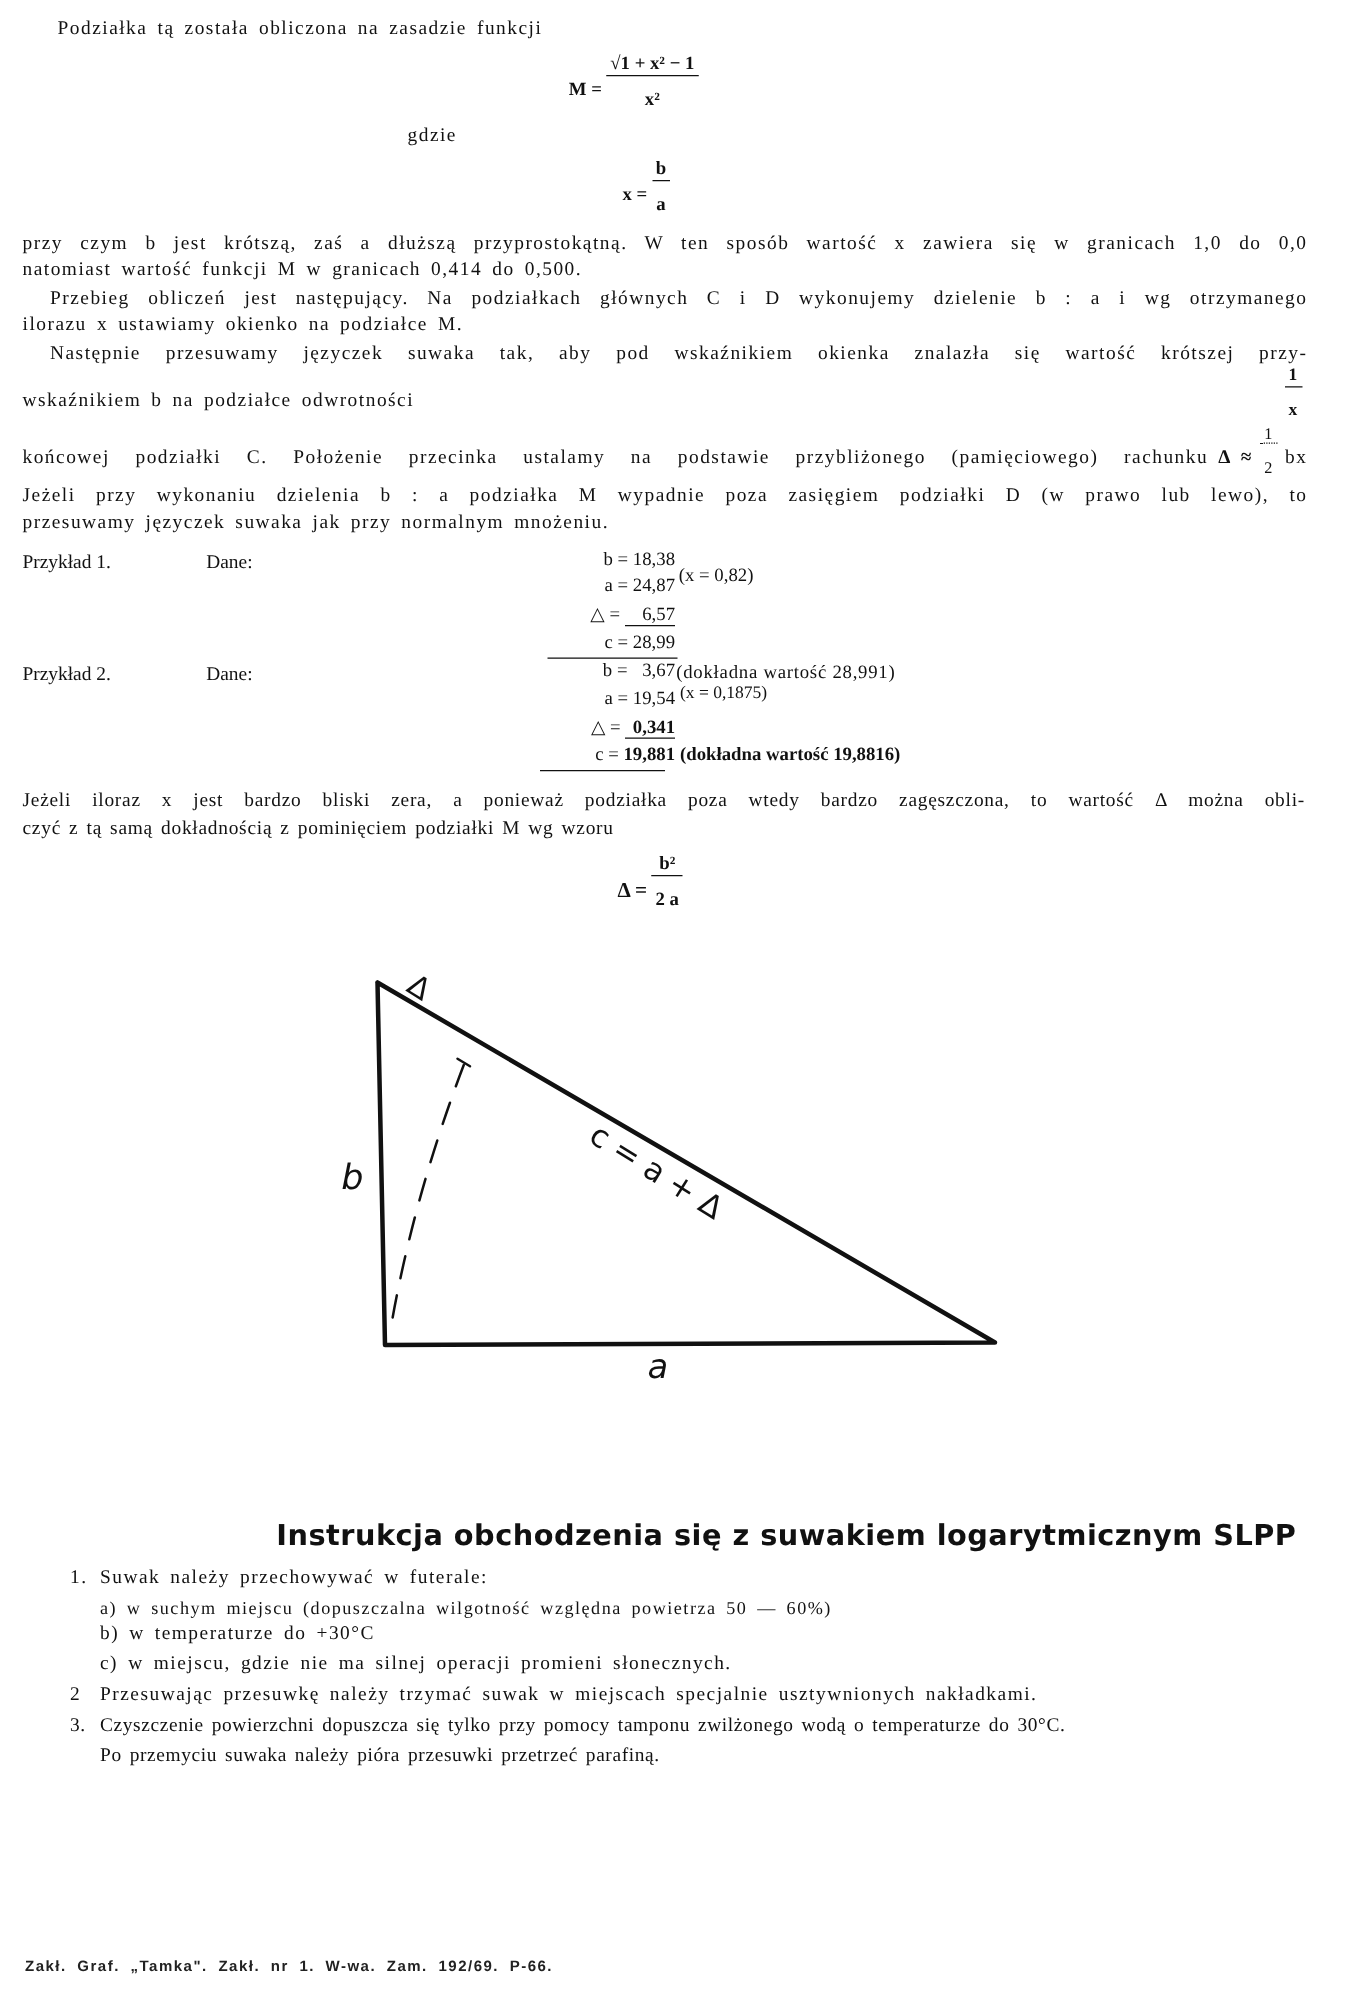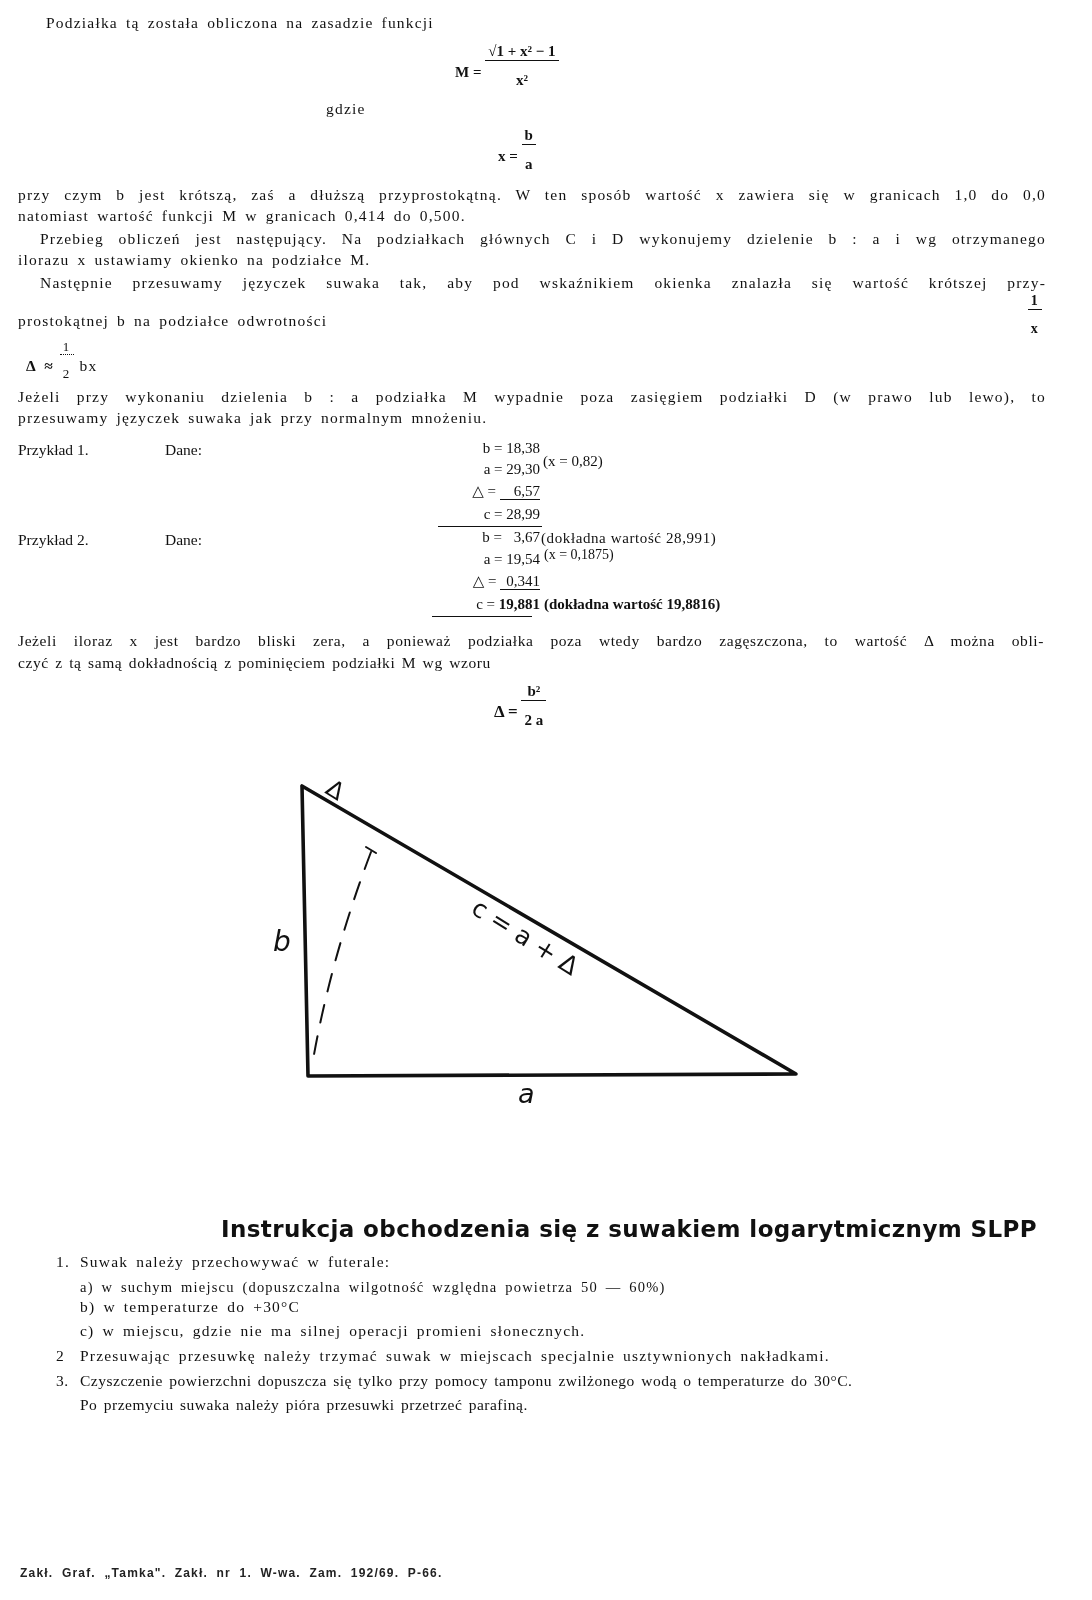--- a/index.html
+++ b/index.html
@@ -46,47 +46,48 @@
 
 <div class="abs justify sp" style="left:18px; top:186px; width:1028px;">przy czym b jest krótszą, zaś a dłuższą przyprostokątną. W ten sposób wartość x zawiera się w granicach 1,0 do 0,0</div>
 <div class="abs sp" style="left:18px; top:207px;">natomiast wartość funkcji M w granicach 0,414 do 0,500.</div>
 
 <div class="abs justify sp" style="left:40px; top:230px; width:1006px;">Przebieg obliczeń jest następujący. Na podziałkach głównych C i D wykonujemy dzielenie b : a i wg otrzymanego</div>
 <div class="abs sp" style="left:18px; top:251px;">ilorazu x ustawiamy okienko na podziałce M.</div>
 
 <div class="abs justify sp" style="left:40px; top:274px; width:1006px;">Następnie przesuwamy języczek suwaka tak, aby pod wskaźnikiem okienka znalazła się wartość krótszej przy-</div>
 
 <div class="abs sp" style="left:18px; top:294px; width:1028px; display:flex; align-items:center; justify-content:space-between;">
-  <span>prostokątnej b na podziałce odwrotności</span>
+  <span>wskaźnikiem b na podziałce odwrotności</span>
   <span class="frac b" style="font-size:14px; margin:0 4px;">
     <span class="num">1</span>
     <span class="den">x</span>
   </span>
 </div>
 
 <div class="abs sp" style="left:18px; top:340px; width:1028px; display:flex; align-items:center;">
+  <span style="flex:1; text-align:justify; text-align-last:justify;">końcowej podziałki C. Położenie przecinka ustalamy na podstawie przybliżonego (pamięciowego) rachunku</span>
   <span class="b" style="margin-left:8px;">Δ ≈</span>
   <span class="frac" style="font-size:13px; margin:0 6px;">
     <span class="num">1</span>
     <span class="den" style="border-top:1px dotted #111;">2</span>
   </span>
   <span>bx</span>
 </div>
 
 <div class="abs justify sp" style="left:18px; top:388px; width:1028px;">Jeżeli przy wykonaniu dzielenia b : a podziałka M wypadnie poza zasięgiem podziałki D (w prawo lub lewo), to</div>
 <div class="abs sp" style="left:18px; top:409px;">przesuwamy języczek suwaka jak przy normalnym mnożeniu.</div>
 
 <div class="abs" style="left:18px; top:441px;">Przykład 1.</div>
 <div class="abs" style="left:165px; top:441px;">Dane:</div>
 
 <div class="ex-row" style="left:420px; top:440px;">
   <span class="ex-val" style="left:0;"><span>b =</span> <span>18,38</span></span>
 </div>
 <div class="ex-row" style="left:420px; top:461px;">
-  <span class="ex-val" style="left:0;"><span>a =</span> <span>29,30</span></span>
+  <span class="ex-val" style="left:0;"><span>a =</span> <span>24,87</span></span>
 </div>
 <div class="abs" style="left:543px; top:453px; font-size:15px;">(x = 0,82)</div>
 <div class="ex-row" style="left:420px; top:482px;">
   <span class="ex-val" style="left:0;"><span>△ =</span> <span class="ul" style="padding-left:14px;">6,57</span></span>
 </div>
 <div class="ex-row" style="left:420px; top:506px;">
   <span class="ex-val" style="left:0;"><span>c =</span> <span>28,99</span></span>
 </div>
 <div class="abs" style="left:541px; top:530px; font-size:15px; letter-spacing:0.6px;">(dokładna wartość 28,991)</div>
 <div class="abs" style="left:438px; top:526px; width:104px; height:0; border-top:1.5px solid #111;"></div>
@@ -95,21 +96,21 @@
 <div class="abs" style="left:165px; top:531px;">Dane:</div>
 
 <div class="ex-row" style="left:420px; top:529px;">
   <span class="ex-val" style="left:0;"><span>b =</span> <span style="padding-left:8px;">3,67</span></span>
 </div>
 <div class="ex-row" style="left:420px; top:551px;">
   <span class="ex-val" style="left:0;"><span>a =</span> <span>19,54</span></span>
 </div>
 <div class="abs" style="left:544px; top:547px; font-size:14px;">(x = 0,1875)</div>
 <div class="ex-row" style="left:420px; top:572px;">
-  <span class="ex-val" style="left:0;"><span>△ =</span> <span class="ul" style="padding-left:6px;">0,341</span></span>
+  <span class="ex-val" style="left:0;"><span>△ =</span> <span class="ul" style="padding-left:6px;font-weight:bold;">0,341</span></span>
 </div>
 <div class="ex-row" style="left:420px; top:596px;">
   <span class="ex-val" style="left:0;"><span>c =</span> <span class="b">19,881</span></span>
 </div>
 <div class="abs b" style="left:544px; top:596px; font-size:15px;">(dokładna wartość 19,8816)</div>
 <div class="abs" style="left:432px; top:616px; width:100px; height:0; border-top:1.5px solid #111;"></div>
 
 <div class="abs justify" style="left:18px; top:632px; width:1026px; letter-spacing:0.6px; word-spacing:2px;">Jeżeli iloraz x jest bardzo bliski zera, a ponieważ podziałka poza wtedy bardzo zagęszczona, to wartość Δ można obli-</div>
 <div class="abs" style="left:18px; top:654px; letter-spacing:0.6px; word-spacing:2px;">czyć z tą samą dokładnością z pominięciem podziałki M wg wzoru</div>
 

